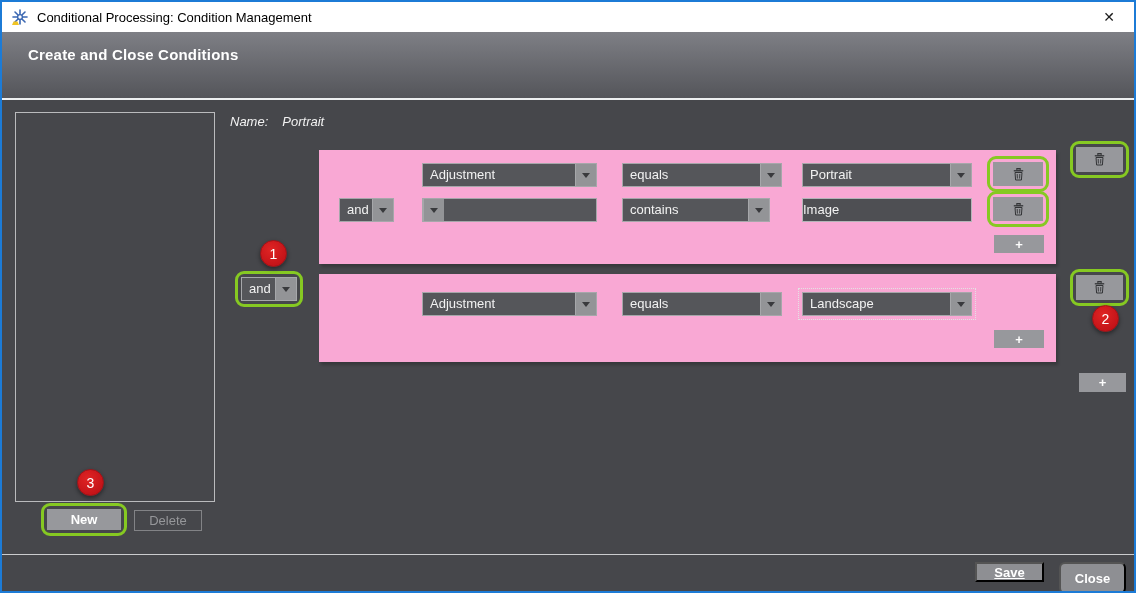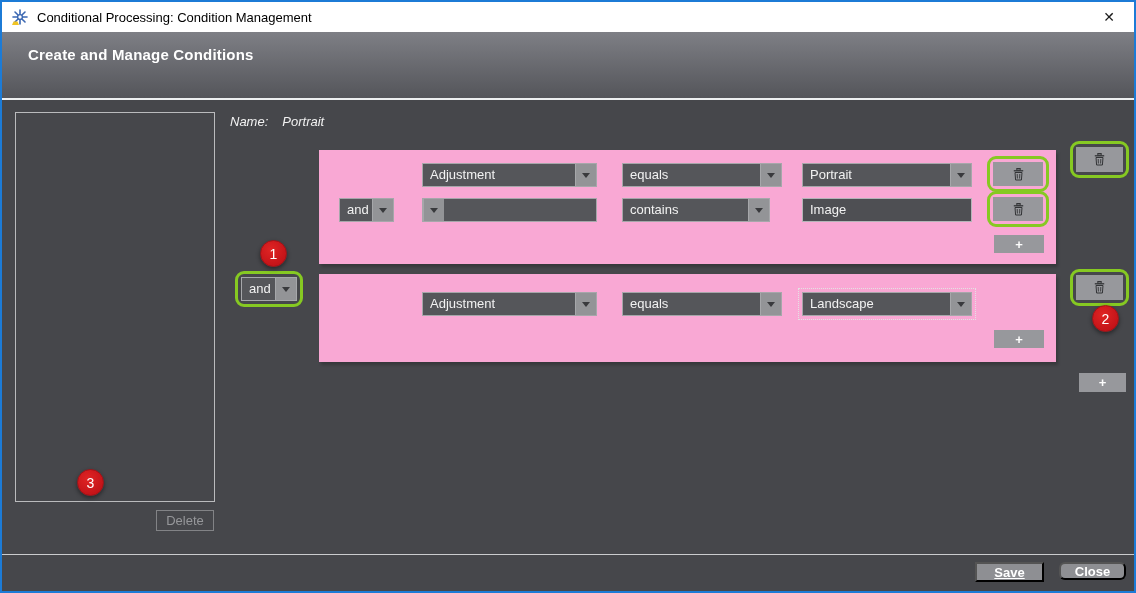--- a/index.html
+++ b/index.html
@@ -66,21 +66,21 @@
     display:flex; align-items:center; justify-content:center;
   }
   .dd .tri{
     width:0; height:0;
     border-left:4px solid transparent; border-right:4px solid transparent;
     border-top:5px solid #393a3d;
   }
 
   .txt-input{
     position:absolute; height:24px; background:#4e4f53; border:1px solid #b4b5b8;
-    color:#f2f2f2; font-size:13px; line-height:22px; padding-left:7px;
+    color:#f2f2f2; font-size:13px; line-height:22px; 
   }
 
   .focus-dotted{ position:absolute; border:1px dotted #e3e3e3; pointer-events:none; }
 
   .btn-gray{
     position:absolute; background:#97989c; border:none; color:#fff;
     display:flex; align-items:center; justify-content:center; cursor:default;
   }
   .plus-btn{ font-size:13px; font-weight:bold; color:#fdfdfd; }
 
@@ -137,21 +137,21 @@
           <line x1="4" y1="14" x2="6.8" y2="11.2"></line>
       </g>
       <circle cx="9" cy="9" r="2.4" fill="none" stroke="#3a67b2" stroke-width="1.4"></circle>
       <polygon points="1,17 8,17 6.5,13.5 2.5,13.5" fill="#f0c425"></polygon>
     </svg>
     <span class="title">Conditional Processing: Condition Management</span>
     <span class="close">✕</span>
   </div>
 
   <div class="header">
-    <span class="h-title">Create and Manage Conditions</span>
+    <span class="h-title">Create and Close Conditions</span>
   </div>
 
   <div class="main">
 
     <div class="listbox"></div>
 
     <div class="name-row">
       <span class="nlabel">Name:</span><span>Portrait</span>
     </div>
 
@@ -274,20 +274,23 @@
           <line x1="4.2" y1="6" x2="4.4" y2="10.5" stroke="#333437" stroke-width="0.9"></line>
           <line x1="6.8" y1="6" x2="6.6" y2="10.5" stroke="#333437" stroke-width="0.9"></line>
         </svg>
       </button>
     </div>
     <div class="badge" style="left:1090px; top:205px;">2</div>
 
     <button class="btn-gray plus-btn" style="left:1077px; top:273px; width:47px; height:19px;">+</button>
 
     <div class="badge" style="left:75px; top:369px;">3</div>
-    <button class="outline-btn" style="left:132px; top:410px; width:58px; height:21px;margin-left:22px;">Delete</button>
+    <div class="hl" style="left:39px; top:403px;">
+      <button class="inner-btn bold-white" style="width:74px; height:21px;">New</button>
+    </div>
+    <button class="outline-btn" style="left:132px; top:410px; width:68px; height:21px;">Delete</button>
 
     <div class="sep"></div>
     <button class="footer-btn" style="left:973px; top:462px; width:69px; height:20px;text-decoration:underline;">Save</button>
-    <button class="footer-btn" style="left:1057px; top:462px; width:67px; height:18px;border-radius:6px;">Close</button>
+    <button class="footer-btn" style="left:1057px; top:462px; width:67px; height:32px;border-radius:6px;">Close</button>
 
   </div>
 </div>
 
 </body></html>

